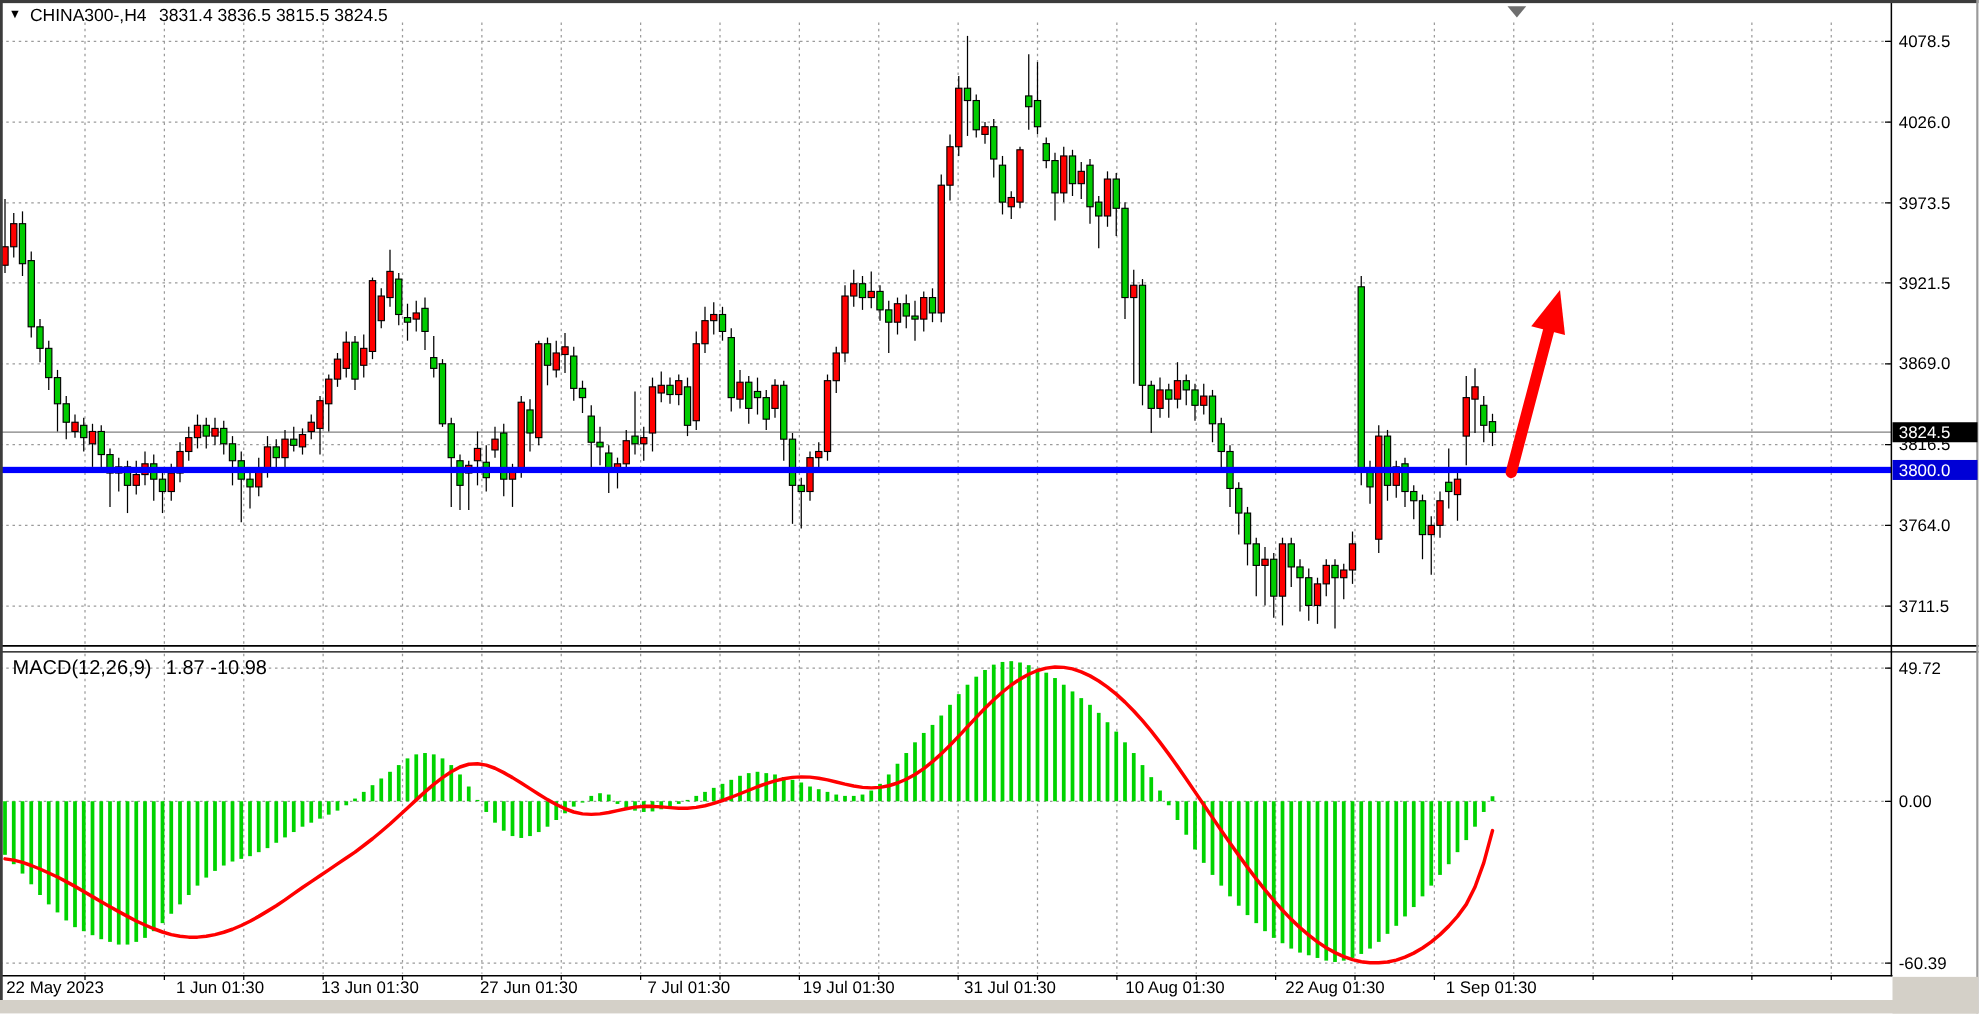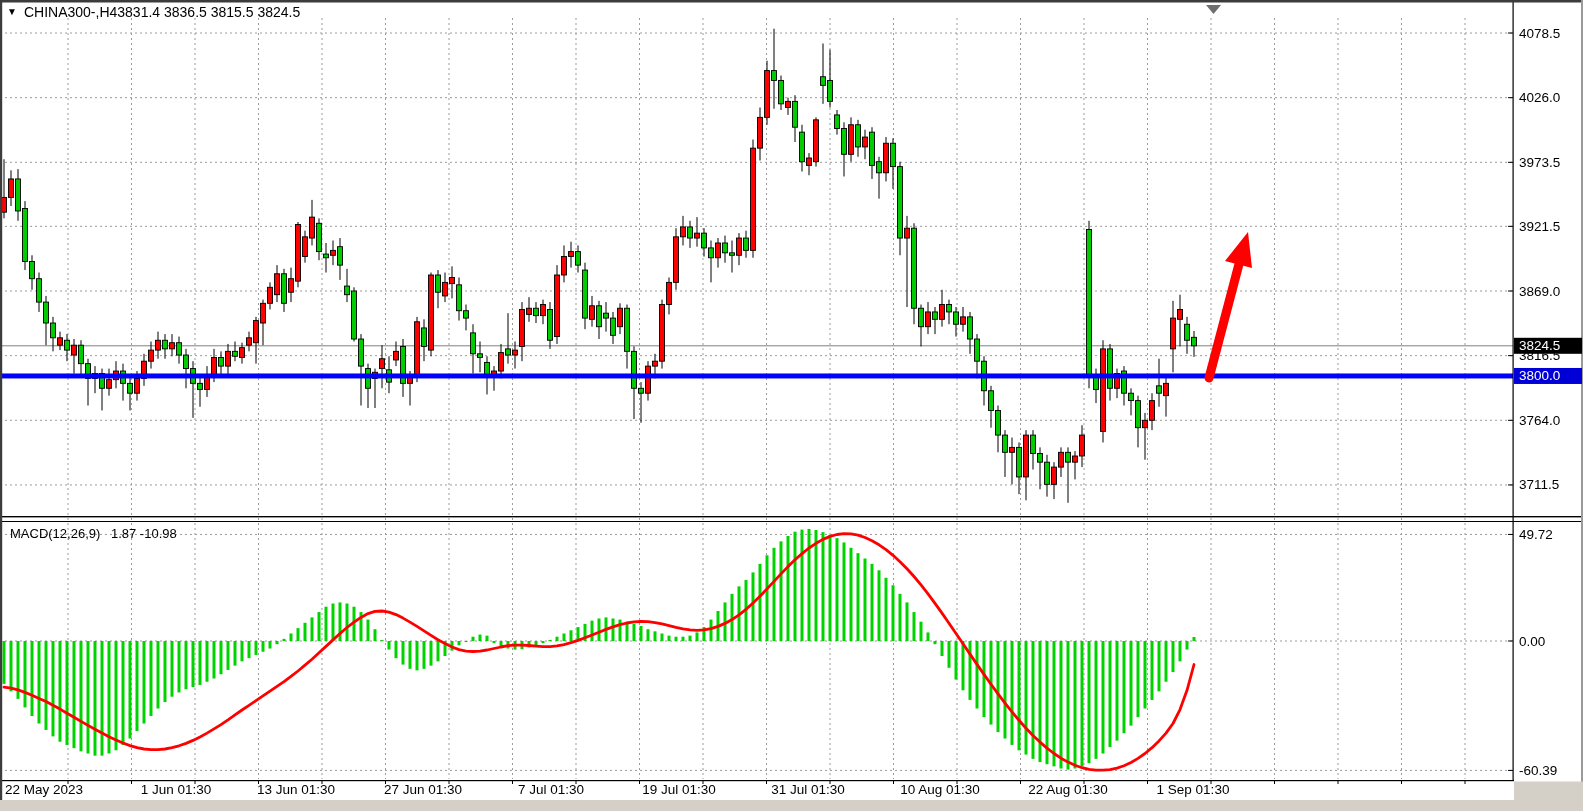--- a/index.html
+++ b/index.html
@@ -2,22 +2,22 @@
 <html><head>
 <meta charset="utf-8">
 <style>
   html,body{margin:0;padding:0;background:#ffffff;}
   body{font-family:"Liberation Sans","DejaVu Sans",sans-serif;}
   #window{position:relative;width:1583px;height:811px;background:#fff;overflow:hidden;}
   #chart-svg{position:absolute;left:0;top:0;}
   .overlay{position:absolute;color:#000;white-space:nowrap;}
   #title-bar{left:7px;top:4px;font-size:14px;display:flex;align-items:center;}
   #title-bar .tri{font-size:10px;margin-right:7px;line-height:1;}
-  #title-bar .ohlc{}
-  #macd-bar{left:10px;top:526px;font-size:13px;}
+  #title-bar .ohlc{margin-left:10px;}
+  #macd-bar{left:10px;top:526px;font-size:16px;}
   #macd-bar .vals{margin-left:7px;}
 </style>
 </head>
 <body>
 
 <div id="window">
   <svg id="chart-svg" width="1583" height="811">
       <rect x="0" y="0" width="1583" height="811" fill="#ffffff"></rect>
       <g>
         <line x1="68" y1="18" x2="68" y2="779" stroke="#9b9b9b" stroke-width="1" stroke-dasharray="2 3"></line>

